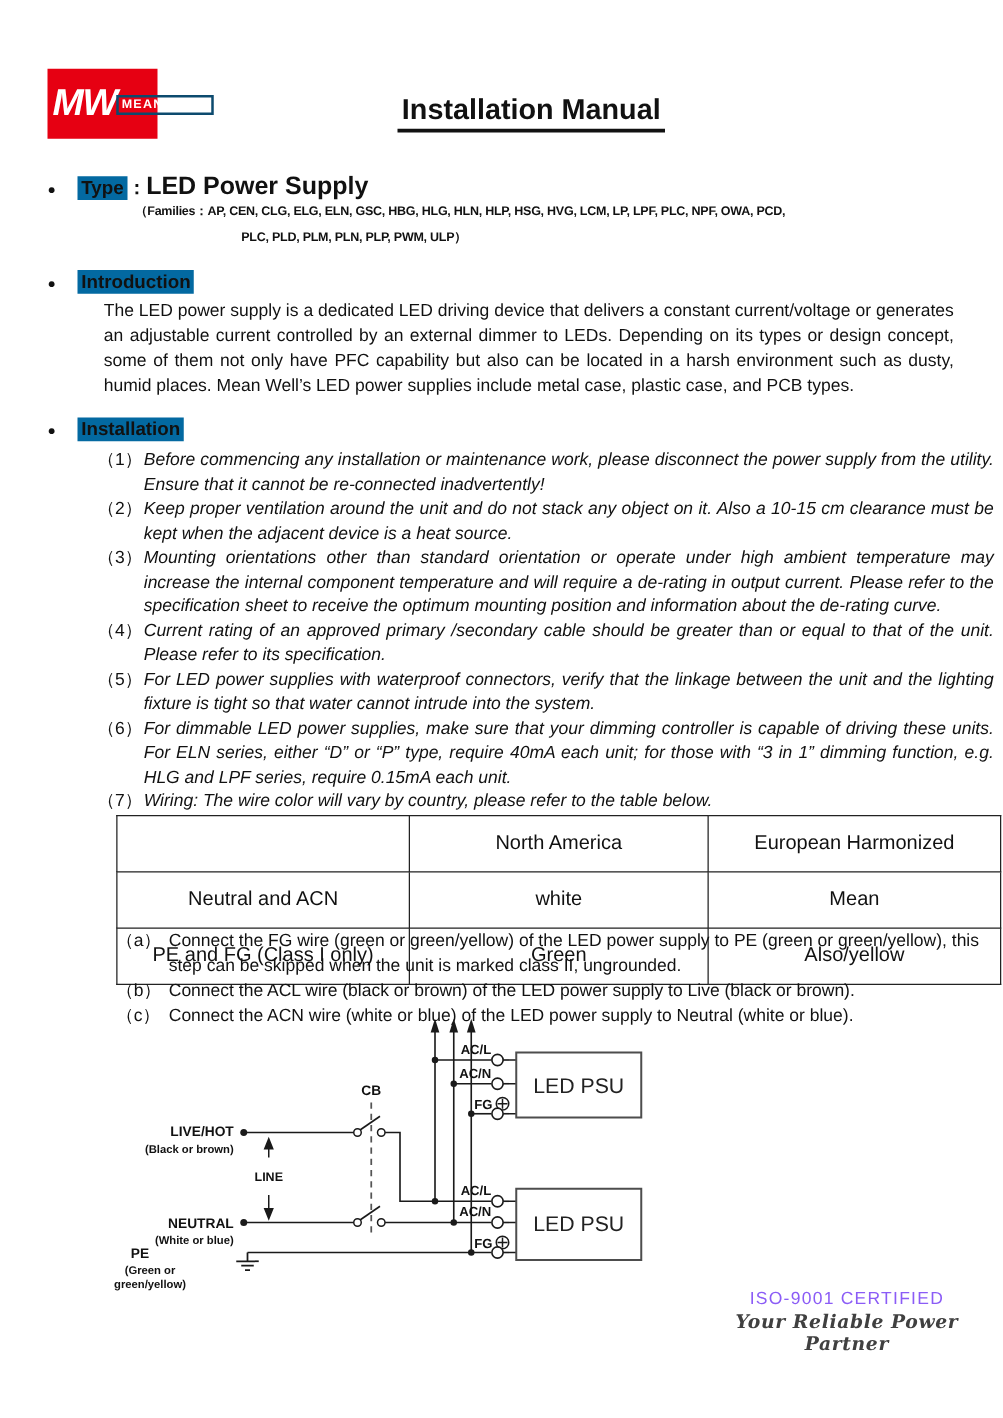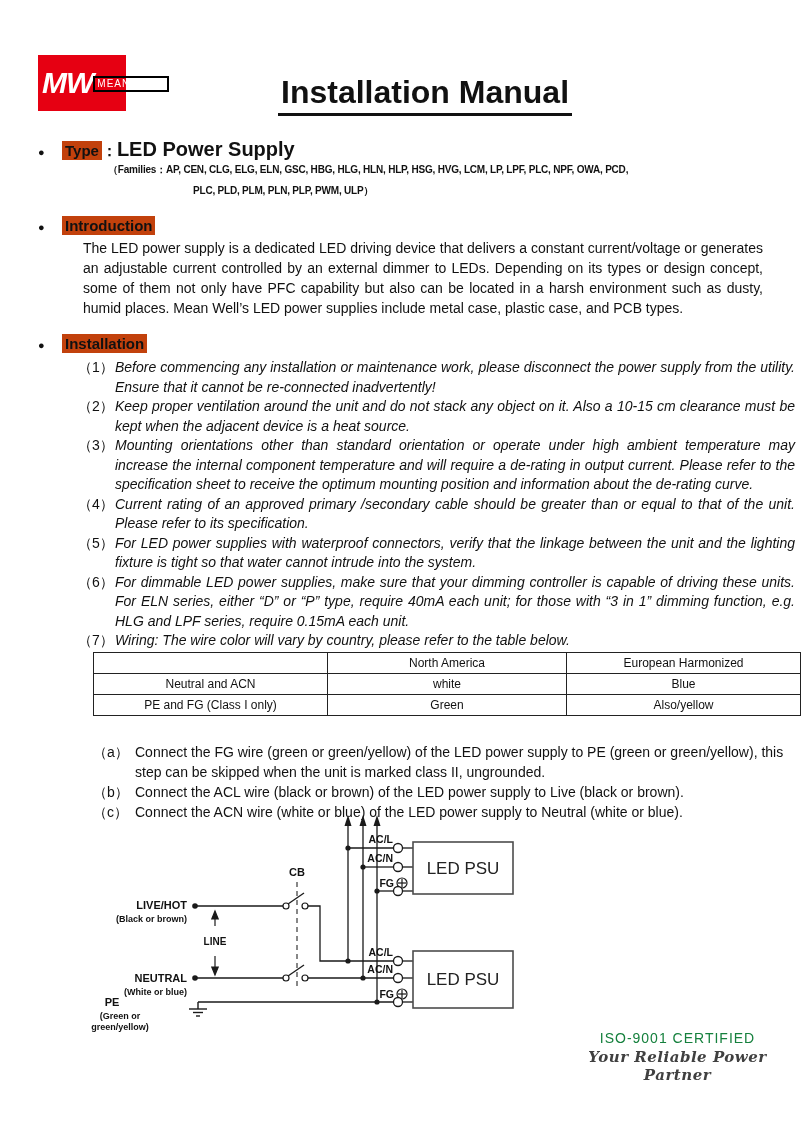--- a/index.html
+++ b/index.html
@@ -3,61 +3,61 @@
 <meta charset="utf-8">
 <style>
   html,body{margin:0;padding:0;background:#fff;}
   .page{position:relative;width:802px;height:1134px;background:#ffffff;overflow:hidden;
         font-family:"Liberation Sans","DejaVu Sans",sans-serif;color:#111;}
 
   
   .logo{position:absolute;left:38px;top:55px;width:88px;height:56px;background:#e60012;
         display:flex;flex-direction:row;align-items:center;justify-content:flex-start;box-sizing:border-box;padding:2px 4px;}
   .logo-mw{font-style:italic;font-weight:bold;font-size:30px;line-height:30px;color:#fff;letter-spacing:-1px;}
-  .logo-name{border:2px solid #000000;color:#fff;font-weight:normal;font-size:10px;line-height:12px;
+  .logo-name{border:2px solid #0c4a6e;color:#fff;font-weight:bold;font-size:10px;line-height:12px;
              letter-spacing:1px;padding:0 2px;margin-top:1px;white-space:nowrap;}
   .title-wrap{position:absolute;left:0;top:74px;width:802px;text-align:center;}
-  .title{display:inline-block;margin-left:48px;font-size:32px;font-weight:bold;
+  .title{display:inline-block;margin-left:48px;font-size:23px;font-weight:bold;
          border-bottom:3px solid #111;padding:0 3px 2px 3px;text-align:center;}
 
   
   .sect{position:absolute;left:38px;display:flex;align-items:baseline;}
   .bullet{flex:0 0 24px;font-size:11px;line-height:18px;}
-  .hl{background:#c2410c;font-weight:bold;font-size:15px;padding:1px 3px;}
+  .hl{background:#0369a1;font-weight:bold;font-size:15px;padding:1px 3px;}
   .type-value{font-weight:bold;font-size:20px;}
   .type-sep{font-weight:bold;font-size:15px;}
 
   .families{position:absolute;left:38px;top:159px;width:760px;font-weight:bold;font-size:10px;
             letter-spacing:-0.2px;line-height:21px;white-space:nowrap;}
   .fam1{padding-left:70px;}
   .fam2{padding-left:155px;}
 
   .intro-body{position:absolute;left:83px;top:238px;width:680px;font-size:14px;line-height:20px;text-align:justify;}
 
   .inst-items{position:absolute;left:78px;top:358px;width:717px;}
   .inst-item{display:flex;font-size:14px;line-height:19.5px;}
   .inst-num{flex:0 0 37px;}
   .inst-text{flex:1;text-align:justify;font-style:italic;}
 
   
   .wiring-table{position:absolute;left:93px;top:652px;border-collapse:collapse;table-layout:fixed;}
-  .wiring-table td{border:1px solid #222;height:20px;text-align:center;font-size:12px;padding:0 4px;}
+  .wiring-table td{border:1px solid #222;height:20px;text-align:center;font-size:16px;padding:12px 4px;}
   .col1{width:225px;} .col2{width:230px;} .col3{width:225px;}
 
   .steps{position:absolute;left:93px;top:742px;width:702px;}
   .step{display:flex;font-size:14px;line-height:20px;}
   .step-num{flex:0 0 42px;}
   .step-text{flex:1;}
 
   
   .diagram{position:absolute;left:90px;top:812px;}
 
   
   .footer{position:absolute;left:560px;top:1030px;width:235px;text-align:center;}
-  .footer-iso{font-size:14px;letter-spacing:1px;color:#15803d;}
+  .footer-iso{font-size:14px;letter-spacing:1px;color:#8b5cf6;}
   .footer-slogan{font-family:"DejaVu Serif","Liberation Serif",serif;font-style:italic;font-weight:bold;
                  font-size:15px;letter-spacing:0.5px;color:#404040;margin-top:2px;}
 </style>
 </head>
 <body>
 
 <div class="page">
 
   <div class="logo">
     <div class="logo-mw">MW</div>
@@ -124,21 +124,21 @@
   <table class="wiring-table">
     <tbody>
         <tr>
       <td class="col1"></td>
       <td class="col2">North America</td>
       <td class="col3">European Harmonized</td>
     </tr>
     <tr>
       <td>Neutral and ACN</td>
       <td>white</td>
-      <td>Blue</td>
+      <td>Mean</td>
     </tr>
     <tr>
       <td>PE and FG (Class I only)</td>
       <td>Green</td>
       <td>Also/yellow</td>
     </tr>
   </tbody>
     </table>
 
   <div class="steps">

